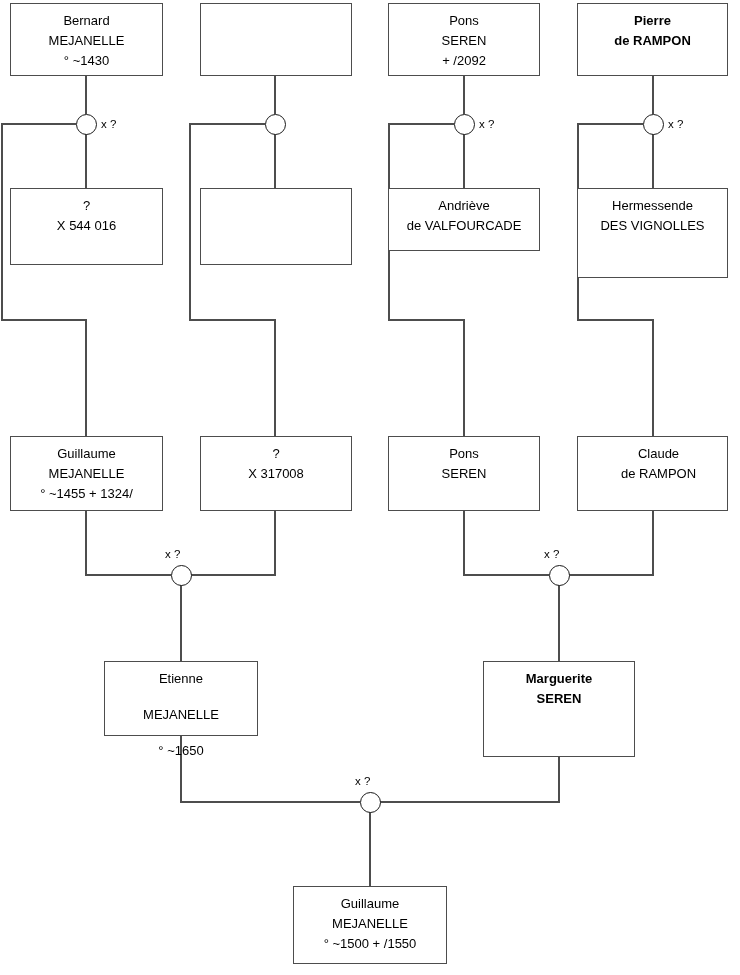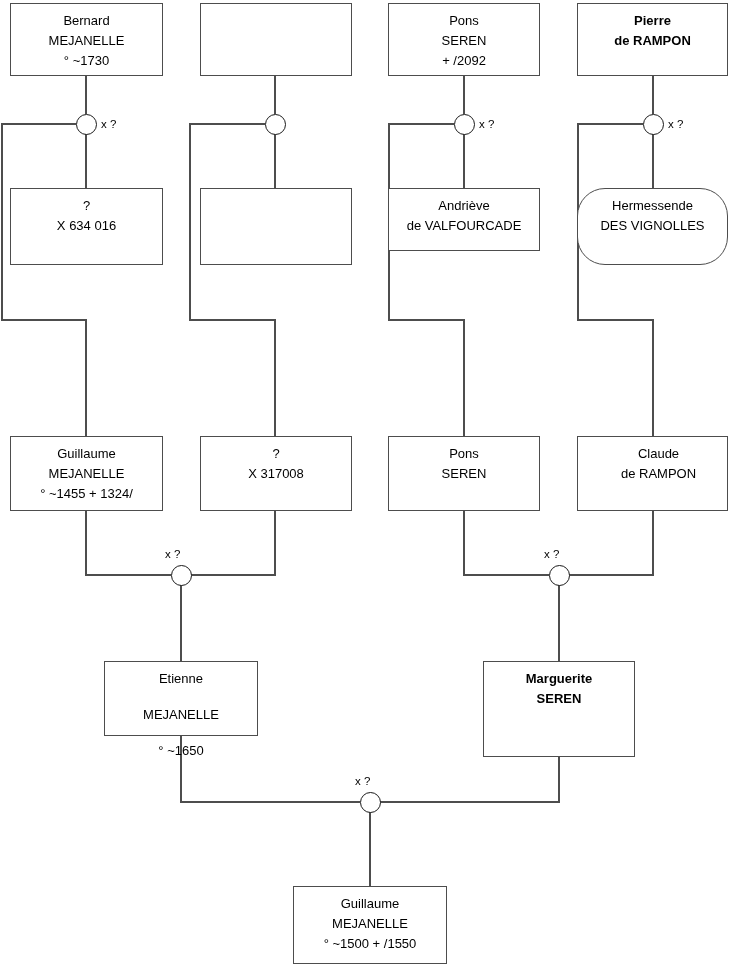--- a/index.html
+++ b/index.html
@@ -97,21 +97,21 @@
       <path d="M181,736 L181,802 L360,802"></path>
       <path d="M559,736 L559,802 L380,802"></path>
       <path d="M370,812 L370,886"></path>
 
     </g>
   </svg>
 
   <div class="person-box" style="left:10px;top:3px;width:153px;height:73px;">
     <span class="person-line">Bernard</span>
     <span class="person-line">MEJANELLE</span>
-    <span class="person-line">° ~1730</span>
+    <span class="person-line">° ~1430</span>
   </div>
 
   <div class="person-box" style="left:200px;top:3px;width:152px;height:73px;">
     <span class="person-line empty"></span>
     <span class="person-line empty"></span>
     <span class="person-line empty"></span>
   </div>
 
   <div class="person-box" style="left:388px;top:3px;width:152px;height:73px;">
     <span class="person-line">Pons</span>
@@ -120,37 +120,37 @@
   </div>
 
   <div class="person-box" style="left:577px;top:3px;width:151px;height:73px;font-weight:bold;">
     <span class="person-line">Pierre</span>
     <span class="person-line">de RAMPON</span>
     <span class="person-line empty"></span>
   </div>
 
   <div class="person-box" style="left:10px;top:188px;width:153px;height:77px;">
     <span class="person-line">?</span>
-    <span class="person-line">X 634 016</span>
+    <span class="person-line">X 544 016</span>
     <span class="person-line empty"></span>
   </div>
 
   <div class="person-box" style="left:200px;top:188px;width:152px;height:77px;">
     <span class="person-line empty"></span>
     <span class="person-line empty"></span>
     <span class="person-line empty"></span>
   </div>
 
   <div class="person-box" style="left:388px;top:188px;width:152px;height:63px;">
     <span class="person-line">Andriève</span>
     <span class="person-line">de VALFOURCADE</span>
     <span class="person-line empty"></span>
   </div>
 
-  <div class="person-box" style="left:577px;top:188px;width:151px;height:77px;border-radius:28px;">
+  <div class="person-box" style="left:577px;top:188px;width:151px;height:90px;">
     <span class="person-line">Hermessende</span>
     <span class="person-line">DES VIGNOLLES</span>
     <span class="person-line empty"></span>
   </div>
 
   <div class="person-box" style="left:10px;top:436px;width:153px;height:75px;">
     <span class="person-line">Guillaume</span>
     <span class="person-line">MEJANELLE</span>
     <span class="person-line">° ~1455 + 1324/</span>
   </div>

